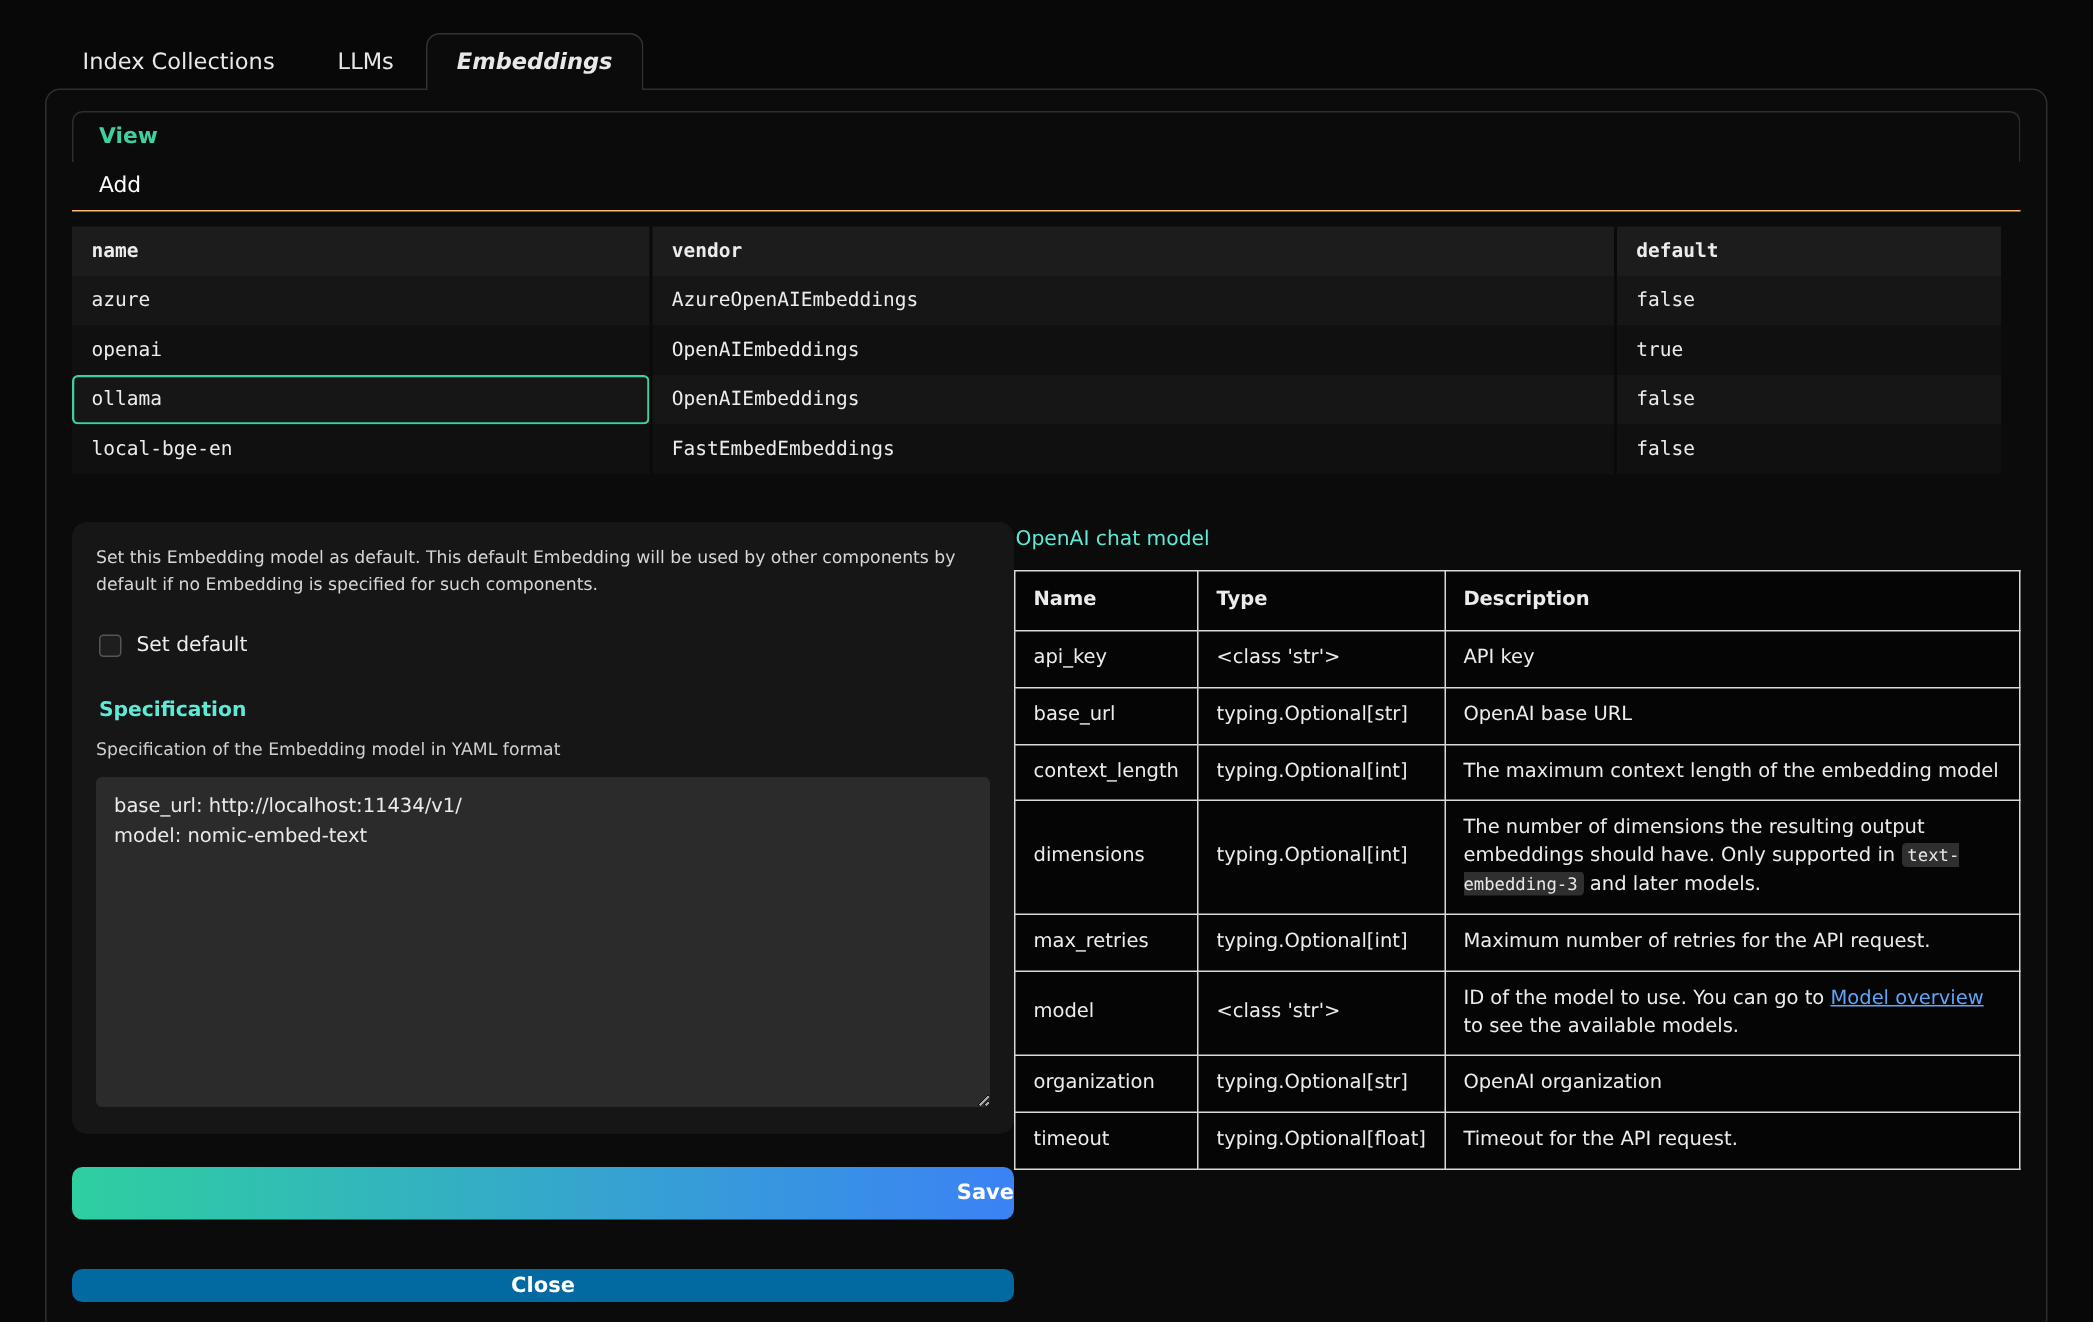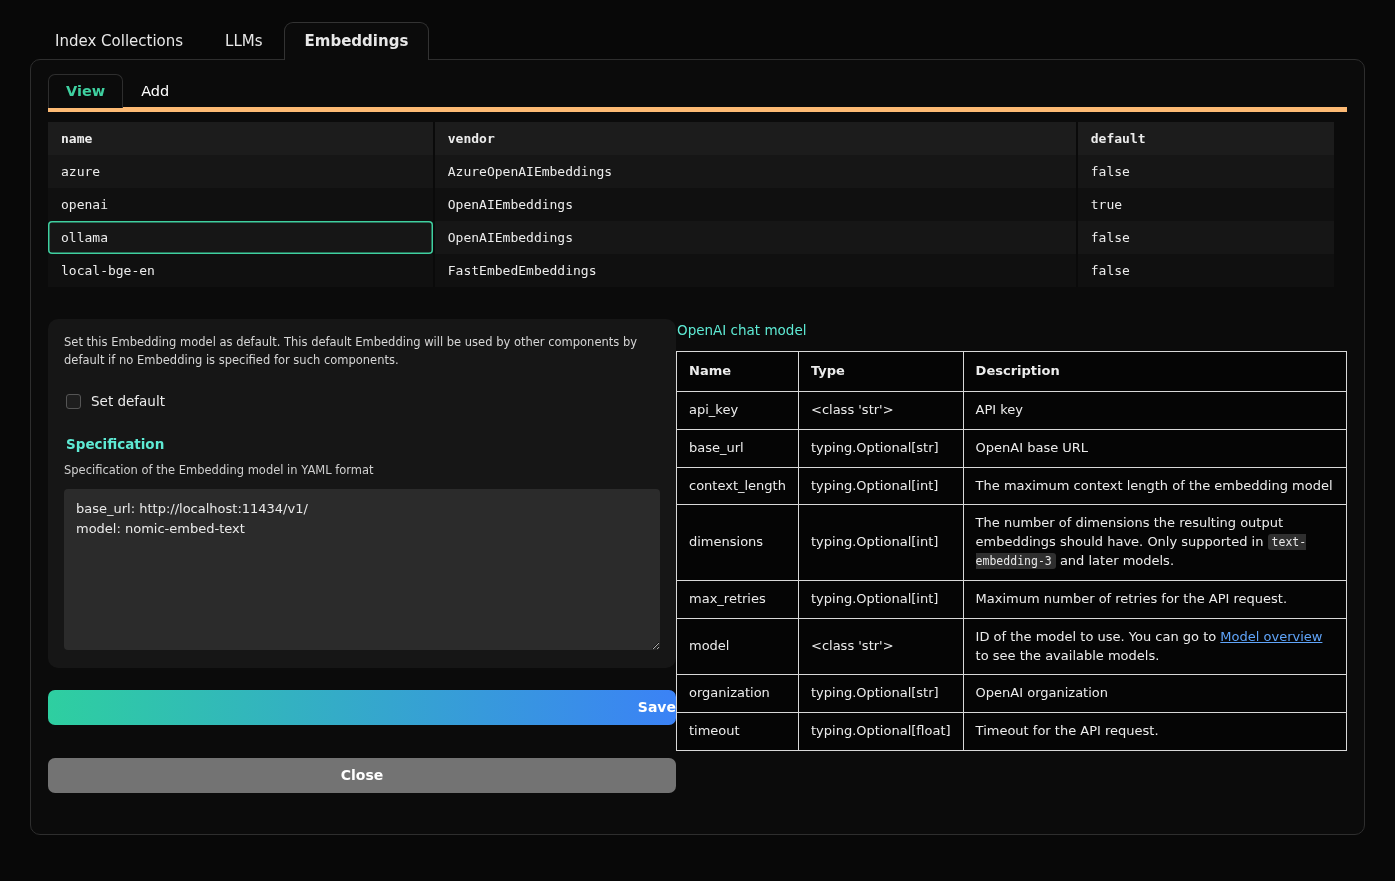--- a/index.html
+++ b/index.html
@@ -14,33 +14,33 @@
 
   
   .tabbar { display: flex; align-items: flex-end; position: relative; z-index: 2; padding-left: 4px; }
   .tab {
     padding: 9px 20px 10px 20px;
     font-size: 15px; color: #e8e8e8; cursor: pointer;
     border: 1px solid transparent; border-bottom: none;
     border-radius: 9px 9px 0 0;
     margin-bottom: -1px; background: transparent;
   }
-  .tab.active { border-color: #333333; background: #0b0b0b; font-weight: bold; }
+  .tab.active { border-color: #333333; background: #0b0b0b; font-weight: bold; font-style: italic; }
 
   
   .panel {
     border: 1px solid #2e2e2e; border-radius: 10px;
     padding: 14px 17px 20px 17px;
     min-height: 776px;
     background: #0b0b0b;
     position: relative; z-index: 1;
   }
 
   
-  .subtabbar { display: flex; border-bottom: 5px solid #fdba74; margin-bottom: 10px; }
+  .subtabbar { display: flex; border-bottom: 1px solid #fdba74; margin-bottom: 10px; flex-direction: column; }
   .subtab {
     padding: 8px 17px 9px 17px; font-size: 14.5px; color: #ffffff; cursor: pointer;
     border: 1px solid transparent; border-bottom: none;
     border-radius: 7px 7px 0 0; margin-bottom: -1px;
   }
   .subtab.active { color: #3fd0a0; border-color: #2e2e2e; background: #0b0b0b; font-weight: bold; }
 
   
   table.emb-table {
     width: 99%; border-collapse: collapse;
@@ -72,40 +72,40 @@
   .form-card { background: #161616; border-radius: 10px; padding: 15px 16px 18px 16px; }
   .help-text { font-size: 11.5px; color: #d6d6d6; line-height: 1.55; }
   .checkbox-row { display: flex; align-items: flex-end; gap: 10px; margin: 23px 0 6px 2px; font-size: 13.5px; cursor: pointer; }
   .checkbox {
     width: 15px; height: 15px; border: 1px solid #555; border-radius: 3px;
     background: #1e1e1e; display: inline-block; flex: 0 0 15px;
   }
   .spec-heading { color: #5eead4; font-size: 13.5px; font-weight: bold; margin: 27px 0 0 2px; }
   .spec-help { font-size: 11.5px; color: #cfcfcf; margin: 11px 0 0 0; }
   textarea.yaml {
-    width: 100%; height: 161px;
+    width: 100%; height: 220px;
     background: #2b2b2b; color: #eaeaea;
     border: none; border-radius: 4px; outline: none;
     margin-top: 12px; padding: 10px 12px;
     font-family: "DejaVu Sans", sans-serif; font-size: 13px; line-height: 1.6;
     resize: vertical; display: block;
   }
 
   
   .btn-row { display: flex; gap: 16px; margin-top: 22px; }
   .btn {
     flex: 1; height: 35px; border: none; border-radius: 7px;
     color: #ffffff; font-weight: bold; font-size: 14px;
     font-family: "DejaVu Sans", sans-serif; cursor: pointer; text-align: right;
   }
   .save-btn { background: linear-gradient(90deg, #2ecfa0 0%, #3b82f6 100%); }
   .delete-btn { background: #e06a6a; }
   .close-btn {
-    width: 100%; height: 35px; margin-top: 33px;
-    background: #737373; border: none; border-radius: 7px;
+    width: 100%; height: 22px; margin-top: 33px;
+    background: #0369a1; border: none; border-radius: 7px;
     color: #ffffff; font-weight: bold; font-size: 14px;
     font-family: "DejaVu Sans", sans-serif; cursor: pointer;
   }
 
   
   .schema-title { font-size: 13.5px; color: #5eead4; margin: 3px 0 13px 1px; }
   table.schema-table { width: 100%; border-collapse: collapse; font-size: 13px; background: #050505; }
   .schema-table th, .schema-table td {
     border: 1px solid #d9d9d9; text-align: left; vertical-align: middle;
     padding: 9px 12px; line-height: 1.45;

